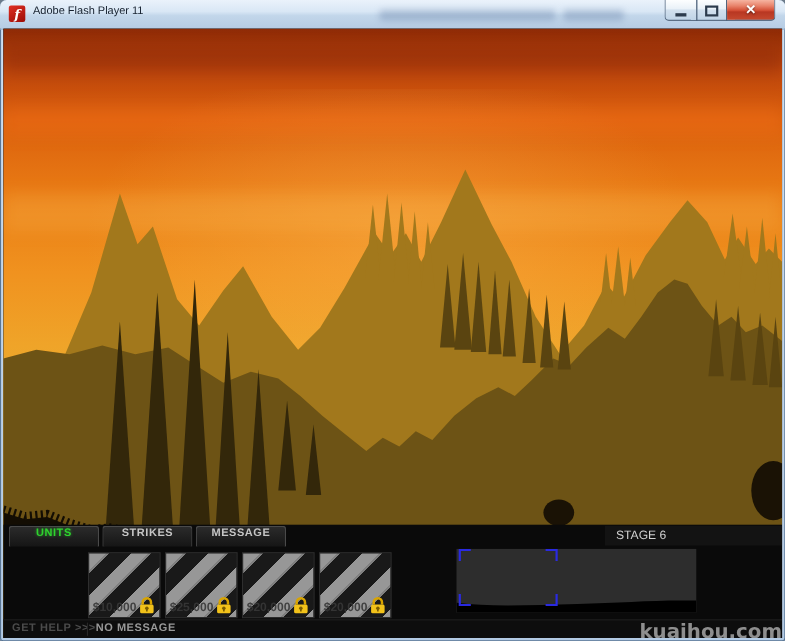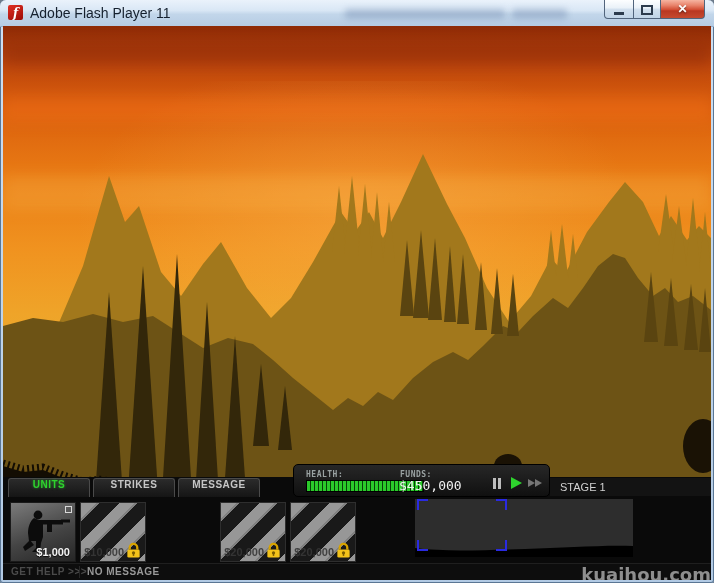--- a/index.html
+++ b/index.html
@@ -5,21 +5,21 @@
   html,body{margin:0;padding:0;background:#6b7a8a;font-family:"Liberation Sans",sans-serif;}
   .window{position:relative;width:714px;height:583px;background:linear-gradient(#cfe0f2,#b2cae4);
     border-radius:6px 6px 3px 3px;box-shadow:0 0 0 1px #5a7694 inset;overflow:hidden;}
   
   .titlebar{position:absolute;top:0;left:0;right:0;height:26px;
     background:linear-gradient(#eaf2fb 0%,#d9e7f5 40%,#c2d6ea 55%,#b6cce4 100%);
     border-bottom:1px solid #93afcd;}
   .flash-icon{position:absolute;left:8px;top:5px;width:15px;height:15px;border-radius:2px;
     background:linear-gradient(150deg,#e03024,#9c0b06);display:flex;align-items:center;justify-content:center;
     color:#fff;font:italic bold 12px "DejaVu Serif",serif;line-height:1;}
-  .title-text{position:absolute;left:30px;top:5px;font-size:14px;color:#15202e;}
+  .title-text{position:absolute;left:30px;top:5px;font-size:10px;color:#15202e;}
   .blur-blob{position:absolute;top:9px;height:10px;background:rgba(120,145,180,.45);filter:blur(3px);border-radius:3px;}
   .blob-a{left:345px;width:160px;} .blob-b{left:512px;width:55px;}
   .win-buttons{position:absolute;top:0;right:9px;display:flex;}
   .win-btn{height:19px;border:1px solid #51647c;border-top:none;box-sizing:border-box;
     display:flex;align-items:center;justify-content:center;
     background:linear-gradient(#fdfeff 0%,#e9f1f8 45%,#d2e0ee 50%,#c0d4e7 100%);}
   .win-btn+.win-btn{margin-left:-1px;}
   .btn-min{width:30px;border-radius:0 0 0 4px;}
   .btn-max{width:28px;}
   .btn-close{width:45px;border-radius:0 0 4px 0;
@@ -194,57 +194,35 @@
               L540,505 L560,503 L580,499 L600,497 L620,495 L640,493 L660,491 L680,491 L708,489"></path>
       </svg>
     </div>
 
     <div class="hud-band"></div>
 
     <div class="tab tab1 selected">UNITS</div>
     <div class="tab tab2">STRIKES</div>
     <div class="tab tab3">MESSAGE</div>
 
-    <div class="status-panel">
-      <div class="mini-label lbl-health">HEALTH:</div>
-      <div class="bar-track">
-        <div class="bar-fill"></div>
-      </div>
-      <div class="mini-label lbl-funds">FUNDS:</div>
-      <div class="funds-value">$450,000</div>
-      <div class="pb pb-pause">
-          <i></i>
-          <i></i>
-        </div>
-      <div class="pb pb-play"></div>
-      <div class="pb pb-ff">
-          <i></i>
-          <i></i>
-        </div>
-    </div>
-
-    <div class="stage-bar">STAGE 1</div>
-
-    <div class="slot slot-1">
-      <svg class="soldier" width="60" height="46" viewBox="0 0 60 46">
-        <g fill="#0c0c0c">
-          <circle cx="25" cy="8" r="4.4"></circle>
-          <path d="M21,11 C17,14 15,20 15,26 L16,34 L23,34 L23,41 L19,45 L27,45 L28,36 L30,30 L30,15 Z"></path>
-          <rect x="26" y="13" width="24" height="4.5"></rect>
-          <rect x="48" y="12.5" width="9" height="3"></rect>
-          <rect x="34" y="17" width="5" height="8"></rect>
-          <path d="M17,33 L10,40 L12,44 L21,38 Z"></path>
-        </g>
-      </svg>
-      <span class="key-square"></span>
-      <span class="slot-price">$1,000</span>
-    </div>
+
+    <div class="stage-bar">STAGE 6</div>
+
 
     <div class="slot slot-locked sl2">
       <span class="slot-price locked-price">$10,000</span>
+      <svg class="lock" width="17" height="17" viewBox="0 0 18 18">
+        <path d="M5,8 V6 a4,4 0 0 1 8,0 V8" fill="none" stroke="#d9a400" stroke-width="2.4"></path>
+        <rect x="2.5" y="8" width="13" height="8.5" rx="1.5" fill="#f2c21a"></rect>
+        <circle cx="9" cy="11.5" r="1.7" fill="#7a5c00"></circle>
+          <rect x="8.2" y="11.5" width="1.6" height="3.2" fill="#7a5c00"></rect>
+      </svg>
+    </div>
+    <div class="slot slot-locked sl3">
+      <span class="slot-price locked-price">$25,000</span>
       <svg class="lock" width="17" height="17" viewBox="0 0 18 18">
         <path d="M5,8 V6 a4,4 0 0 1 8,0 V8" fill="none" stroke="#d9a400" stroke-width="2.4"></path>
         <rect x="2.5" y="8" width="13" height="8.5" rx="1.5" fill="#f2c21a"></rect>
         <circle cx="9" cy="11.5" r="1.7" fill="#7a5c00"></circle>
           <rect x="8.2" y="11.5" width="1.6" height="3.2" fill="#7a5c00"></rect>
       </svg>
     </div>
     <div class="slot slot-locked sl4">
       <span class="slot-price locked-price">$20,000</span>
       <svg class="lock" width="17" height="17" viewBox="0 0 18 18">

